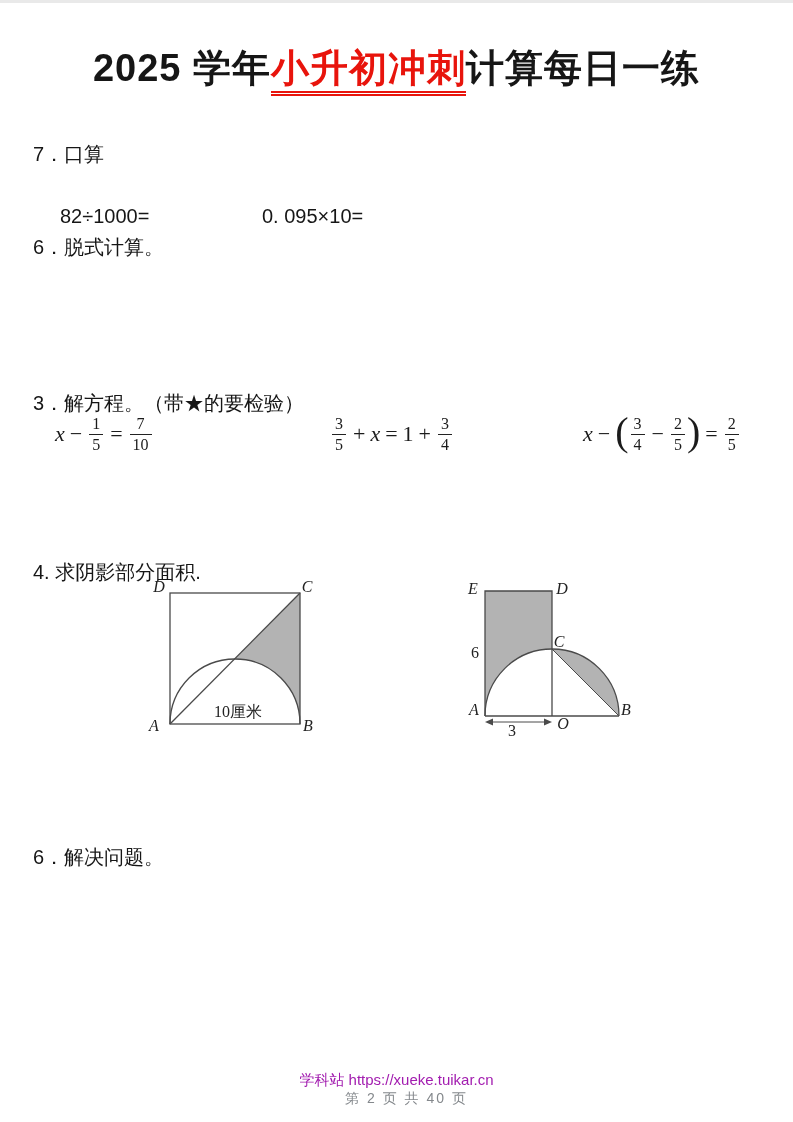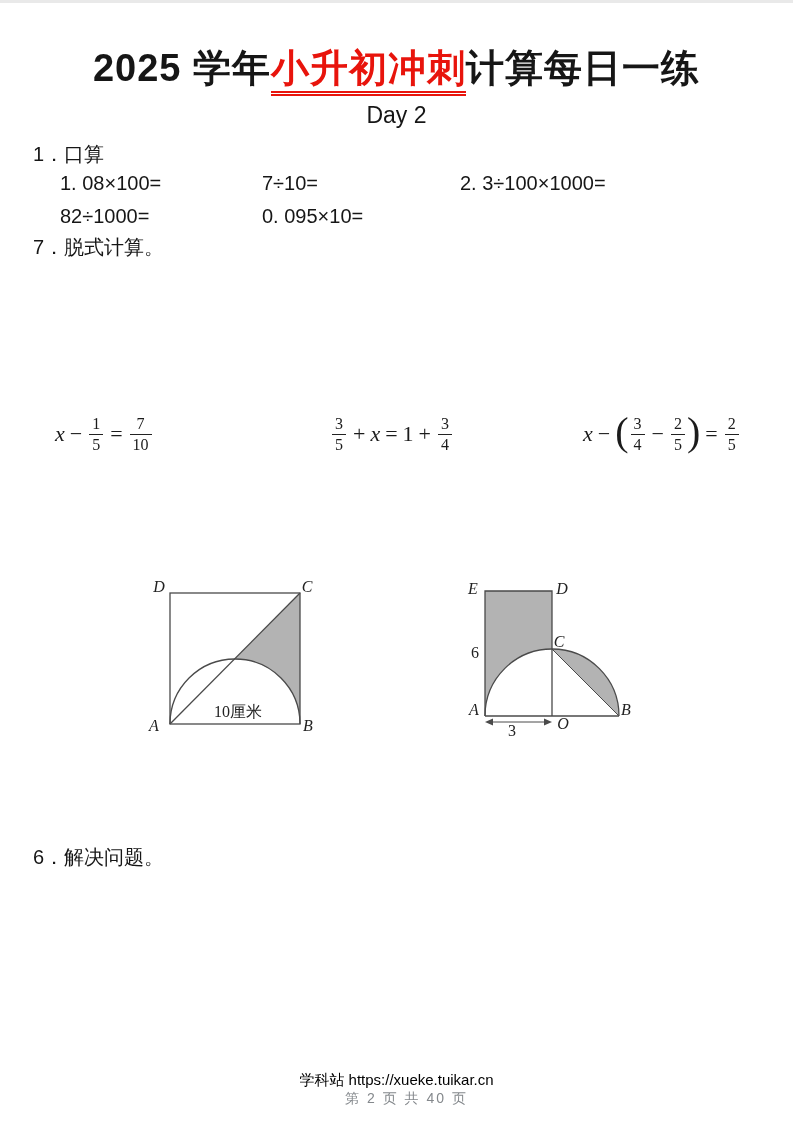--- a/index.html
+++ b/index.html
@@ -57,50 +57,45 @@
   svg .shade{fill:#b3b3b3;stroke:none;}
   svg .thin{fill:none;stroke:#4a4a4a;stroke-width:1;}
   
   .para{
     position:absolute;left:30px;top:867px;width:736px;
     font-size:20px;line-height:30px;text-align:justify;
   }
   
   .footer-site{
     position:absolute;top:1068px;left:0;width:100%;
-    text-align:center;font-size:15px;color:#000000;
+    text-align:center;font-size:15px;color:#a21caf;
   }
   .footer-page{
     position:absolute;top:1087px;left:0;width:100%;
     text-align:center;font-size:14px;color:#84888c;letter-spacing:2px;padding-left:10px;
   }
 </style>
 </head>
 <body>
 
 <div class="page">
 
   <div class="title">
     <span>2025 学年</span><span class="hl">小升初冲刺</span><span>计算每日一练</span>
   </div>
-  <div class="subtitle">Day 2</div>
 
-  <div class="sec-h" style="top:138px">1．口算</div>
-  <div class="row" style="top:169px">
-    <span style="left:60px">1. 08×100=</span>
-    <span style="left:262px">7÷10=</span>
-    <span style="left:460px">2. 3÷100×1000=</span>
-  </div>
+  <div class="sec-h" style="top:138px">7．口算</div>
   <div class="row" style="top:202px">
     <span style="left:60px">82÷1000=</span>
     <span style="left:262px">0. 095×10=</span>
   </div>
 
-  <div class="sec-h" style="top:231px">7．脱式计算。</div>
+  <div class="sec-h" style="top:231px">6．脱式计算。</div>
 
+  <div class="sec-h" style="top:387px">3．解方程。（带★的要检验）</div>
   <div class="eqrow">
     <span class="eq" style="left:55px">
       <i>x</i>
       <span class="op">−</span>
       <span class="frac">
           <span class="n">1</span>
           <span class="d">5</span>
         </span>
       <span class="op">=</span>
       <span class="frac">
@@ -138,20 +133,21 @@
         </span>
       <span class="bigp">)</span>
       <span class="op">=</span>
       <span class="frac">
           <span class="n">2</span>
           <span class="d">5</span>
         </span>
     </span>
   </div>
 
+  <div class="sec-h" style="top:556px">4. 求阴影部分面积.</div>
   <div class="figs">
 
     <svg style="position:absolute;left:140px;top:0" width="200" height="162" viewBox="0 0 200 162">
       <path class="shade" d="M95,77.5 L160,12 L160,143 A65,65 0 0 0 95,78 Z"></path>
       <rect class="outline" x="30" y="12" width="130" height="131"></rect>
       <path class="outline" d="M30,143 A65,65 0 0 1 160,143"></path>
       <line class="outline" x1="30" y1="143" x2="160" y2="12"></line>
       <text class="lbl" x="19" y="11" text-anchor="middle">D</text>
       <text class="lbl" x="167" y="11" text-anchor="middle">C</text>
       <text class="lbl" x="14" y="150" text-anchor="middle">A</text>

